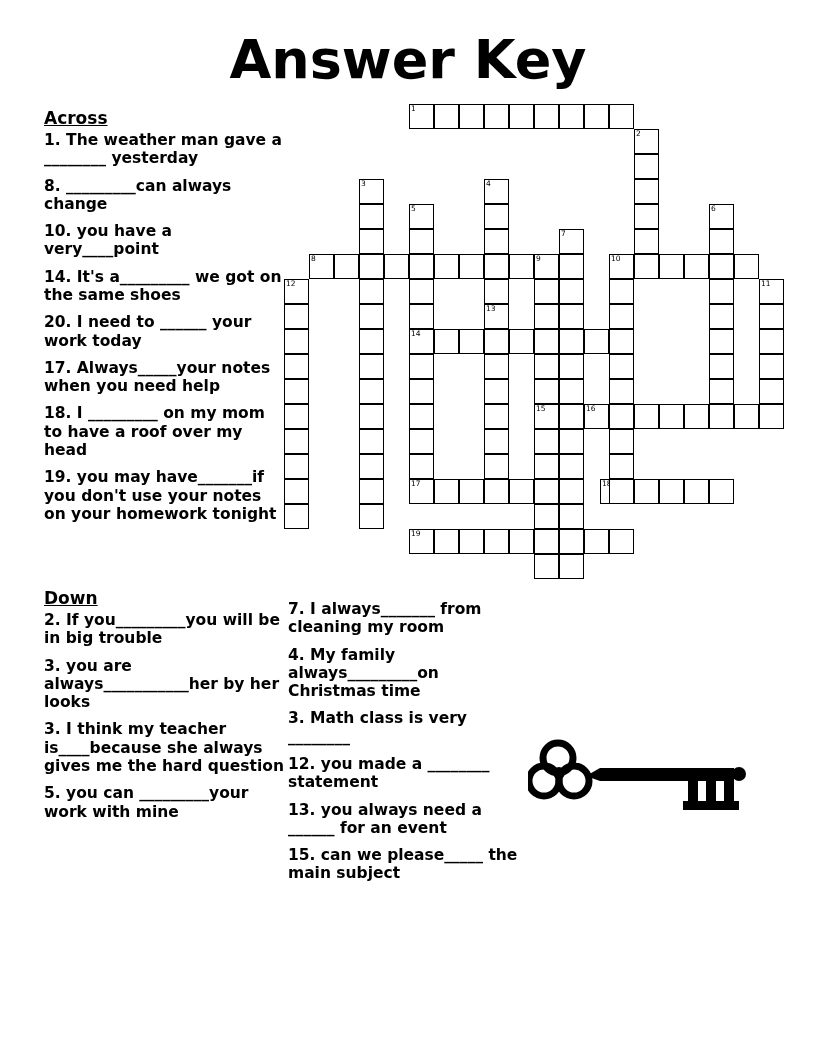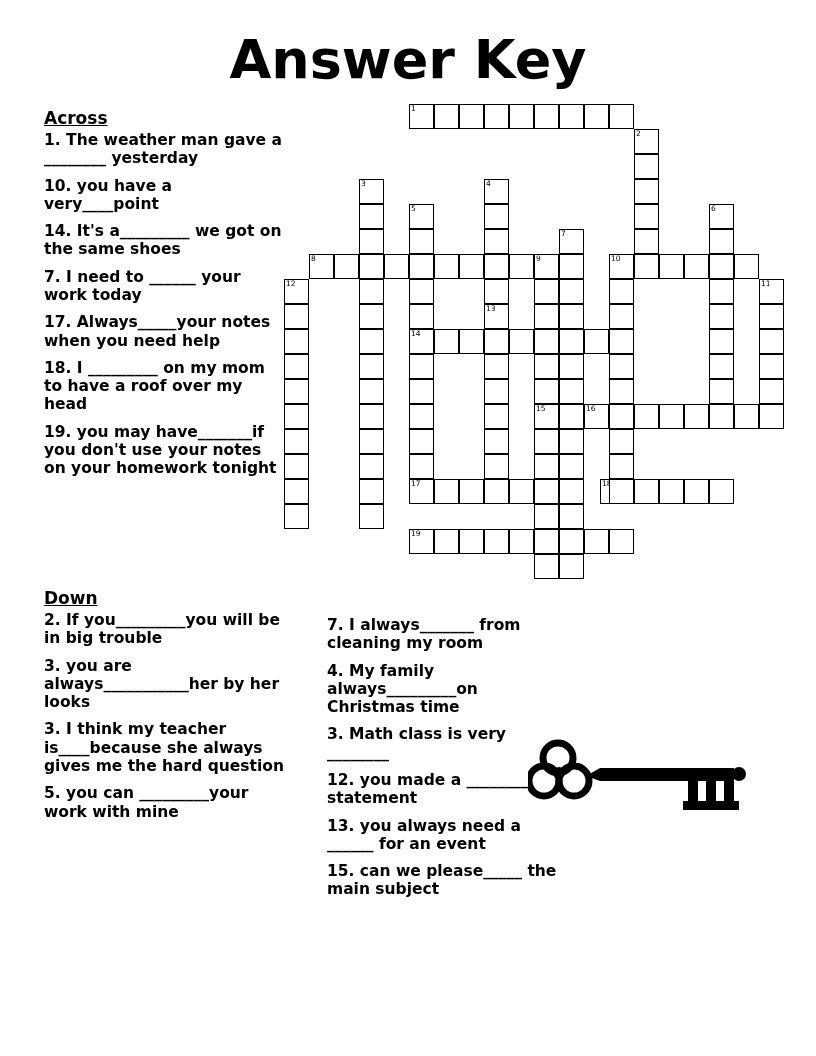--- a/index.html
+++ b/index.html
@@ -35,21 +35,21 @@
 
   
   .clue-col {
     position: absolute;
     font-size: 15.5px;
     font-weight: bold;
     line-height: 1.18;
   }
   #across-col { left: 44px; top: 108px; width: 238px; }
   #down-col-left { left: 44px; top: 588px; width: 240px; }
-  #down-col-right { left: 288px; top: 616px; width: 232px; margin-left: 39px; }
+  #down-col-right { left: 288px; top: 600px; width: 232px; }
 
   .section-head {
     font-size: 17px;
     font-weight: bold;
     text-decoration: underline;
     margin-bottom: 3px;
   }
   .clue {
     margin-bottom: 9px;
   }
@@ -92,23 +92,24 @@
 </head>
 <body>
 
 <div class="page">
 
   <div class="title">Answer Key</div>
 
   <div class="clue-col" id="across-col">
     <div class="section-head">Across</div>
     <div class="clue">1. The weather man gave a ________ yesterday</div>
+    <div class="clue">8. _________can always change</div>
     <div class="clue">10. you have a very____point</div>
     <div class="clue">14. It's a_________ we got on the same shoes</div>
-    <div class="clue">7. I need to ______ your work today</div>
+    <div class="clue">20. I need to ______ your work today</div>
     <div class="clue">17. Always_____your notes when you need help</div>
     <div class="clue">18. I _________ on my mom to have a roof over my head</div>
     <div class="clue">19. you may have_______if you don't use your notes on your homework tonight</div>
   </div>
 
   <div class="clue-col" id="down-col-left">
     <div class="section-head">Down</div>
     <div class="clue">2. If you_________you will be in big trouble</div>
     <div class="clue">3. you are always___________her by her looks</div>
     <div class="clue">3. I think my teacher is____because she always gives me the hard question</div>

